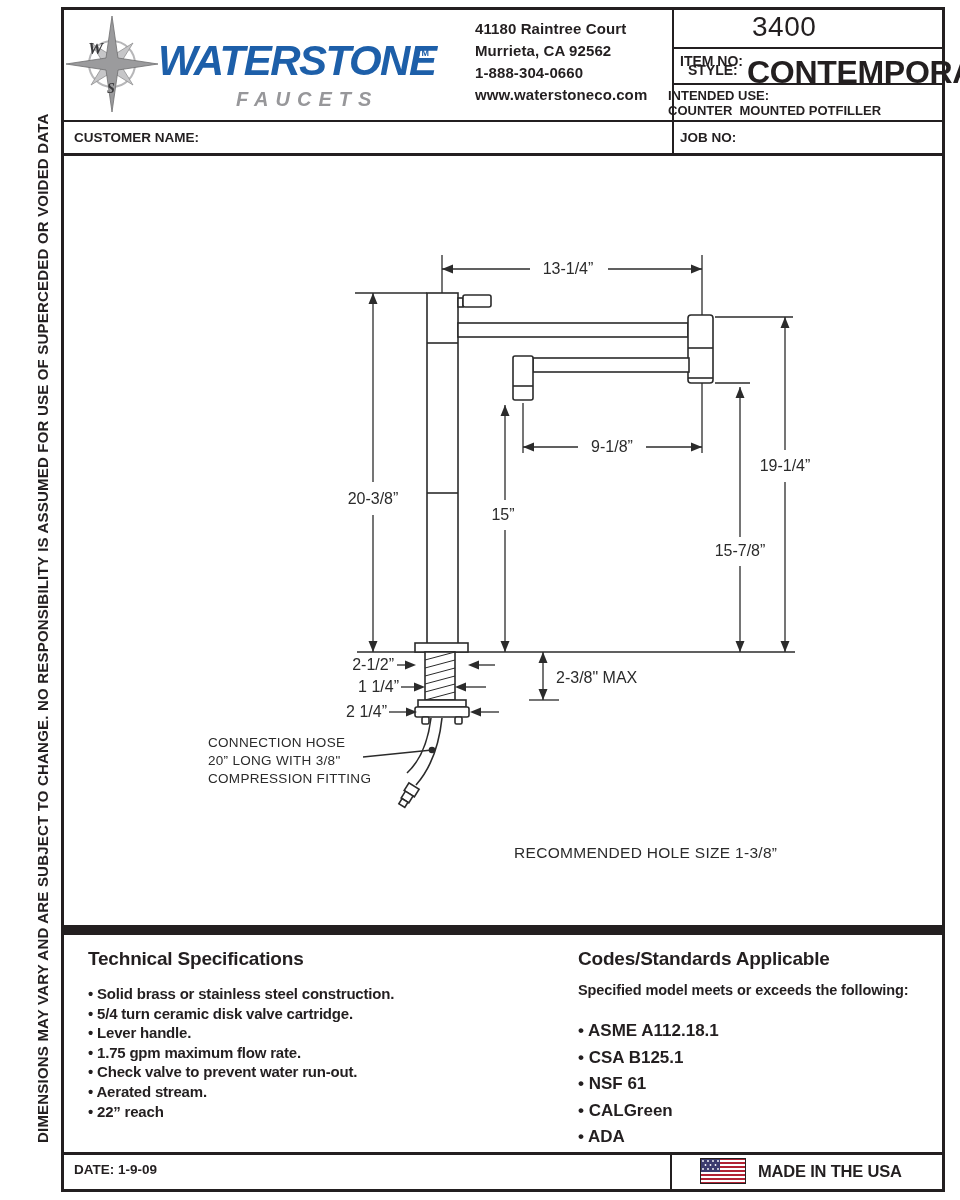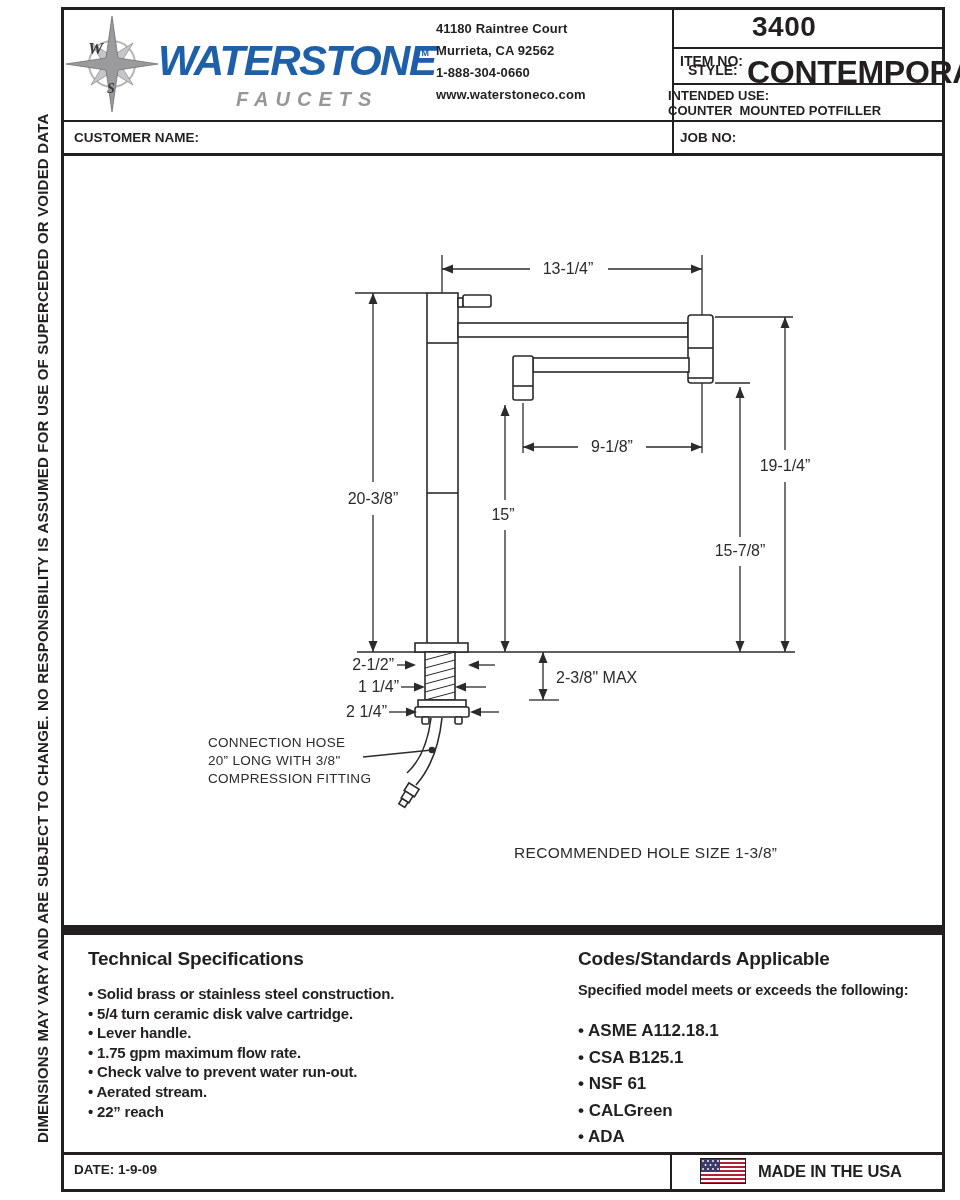--- a/index.html
+++ b/index.html
@@ -7,24 +7,24 @@
   body { font-family:"Liberation Sans", sans-serif; color:#231f20; }
   .page { position:relative; width:960px; height:1200px; background:#fff; overflow:hidden; }
 
   .abs { position:absolute; }
   .sheet-border { left:61px; top:7px; width:884px; height:1185px; border:3px solid #231f20; }
   .hline { background:#231f20; height:2px; }
   .vline { background:#231f20; width:2px; }
   .thickbar { background:#231f20; }
 
   
-  .addr { left:436px; top:18px; font-size:13px; font-weight:bold; line-height:22px; letter-spacing:.1px; }
+  .addr { left:475px; top:18px; font-size:15px; font-weight:bold; line-height:22px; letter-spacing:.1px; }
   .lbl { font-weight:bold; font-size:14px; }
   .item-label { left:680px; top:24px;margin-top:29px; }
-  .item-value { left:752px; top:11px; font-size:28px; font-weight:bold; letter-spacing:.5px; }
+  .item-value { left:752px; top:11px; font-size:28px; font-weight:normal; letter-spacing:.5px; }
   .style-label { left:680px; top:62px;margin-left:8px; }
   .style-value { left:747px; top:54px; font-size:32px; font-weight:bold; letter-spacing:-.3px; }
   .intended { left:668px; top:88px; font-size:13px; font-weight:bold; line-height:15px; white-space:pre; }
   .customer { left:74px; top:130px; font-size:13.5px; }
   .jobno { left:680px; top:130px; font-size:13.5px;text-align:center; }
 
   
   .logo { left:66px; top:12px; width:382px; height:106px; }
 
   

